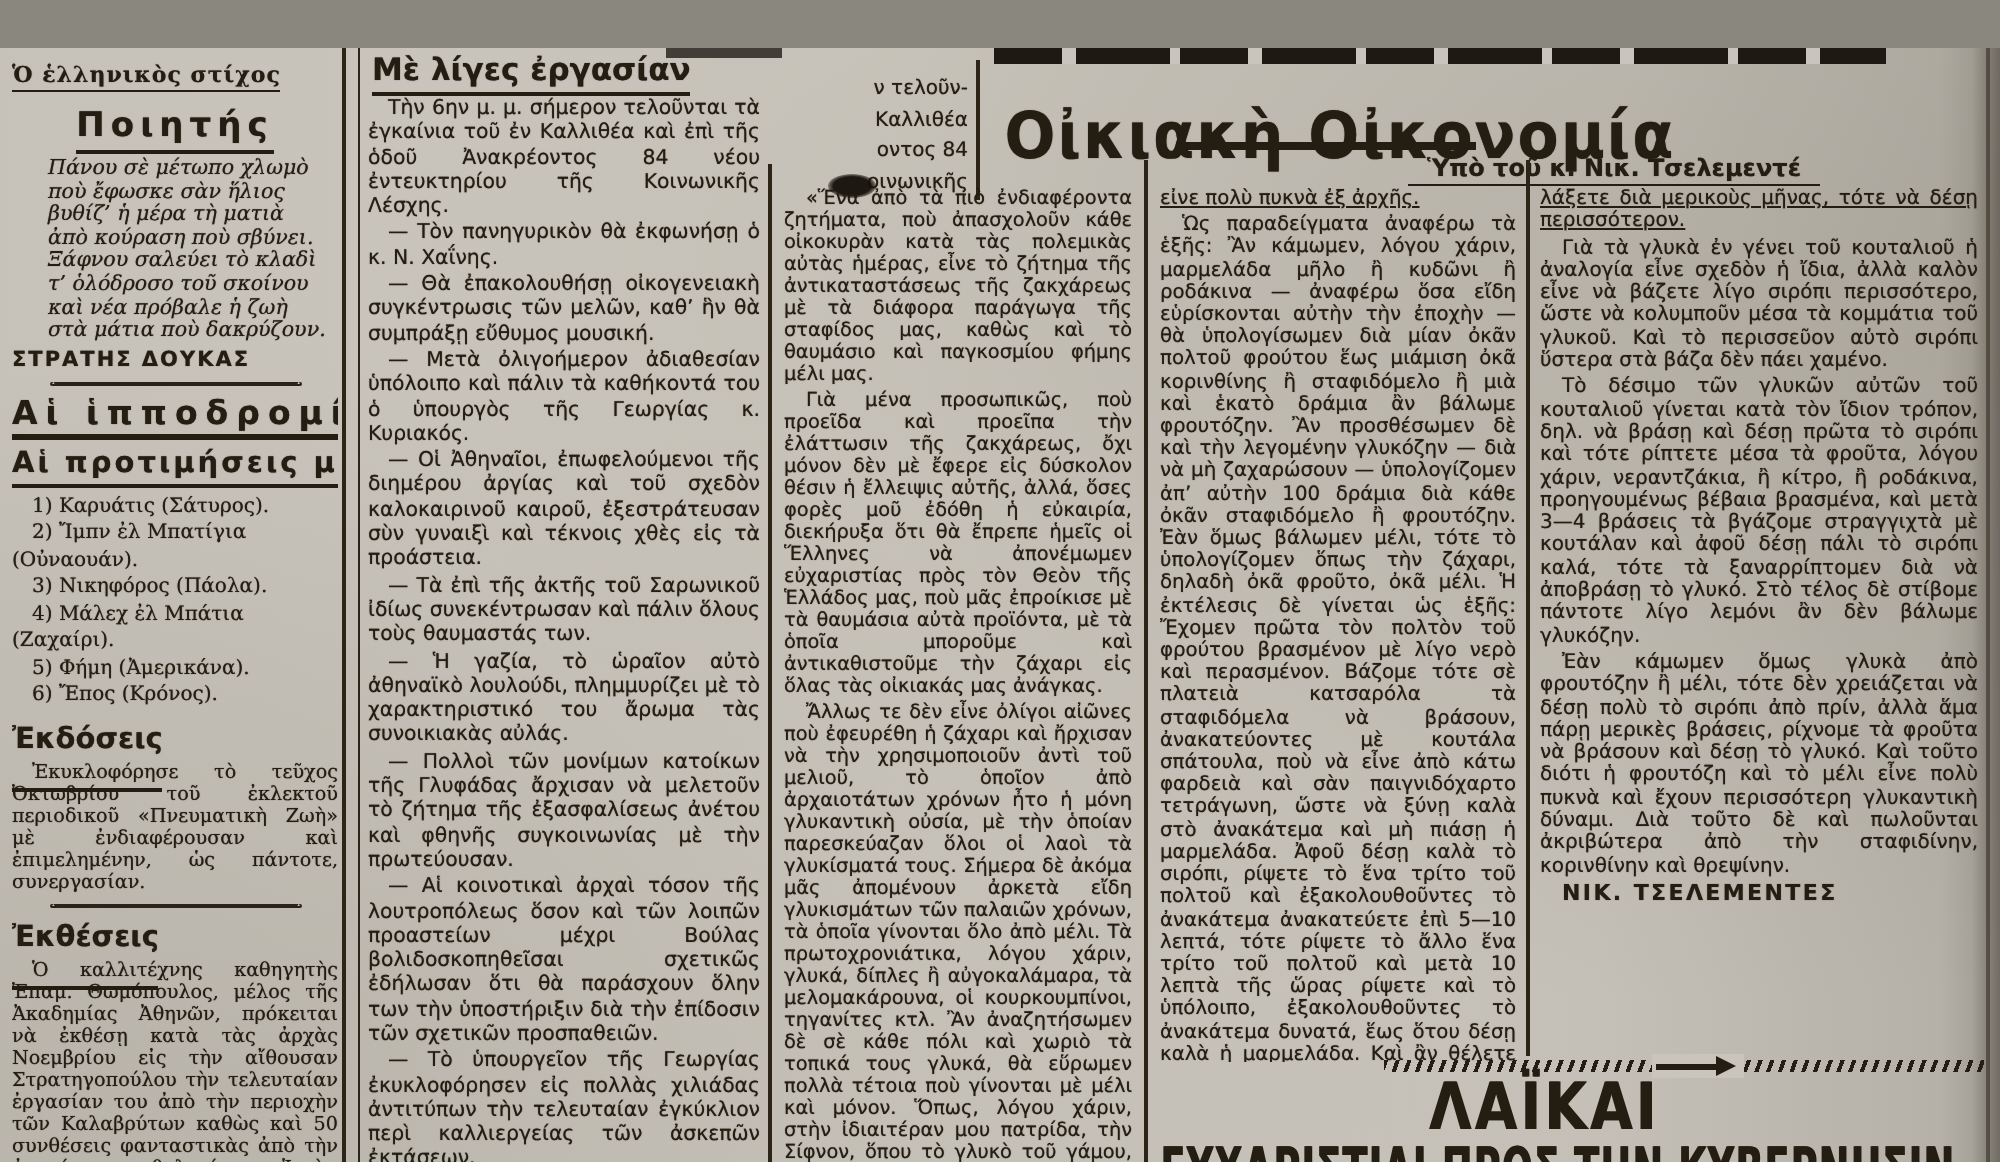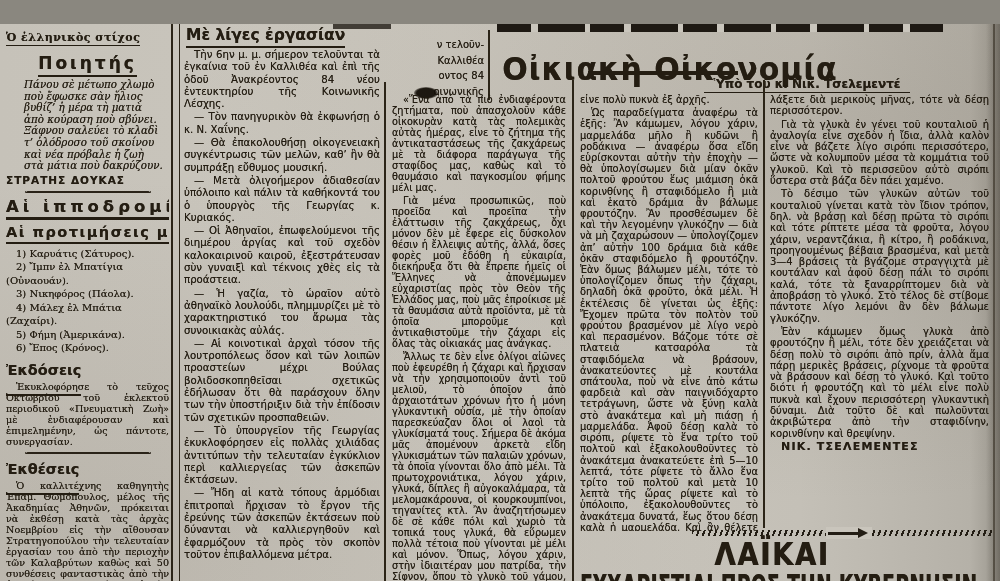--- a/index.html
+++ b/index.html
@@ -48,21 +48,21 @@
     background:repeating-linear-gradient(90deg,#1e1913 0 34px, #c9c5bc 34px 41px, #1e1913 41px 88px, #c9c5bc 88px 93px);}
   .strip-top2{position:absolute; left:333px; top:0; width:58px; height:5px; background:#211c15; opacity:.8;}
   .art-title{position:absolute; left:500px; top:6px; width:340px; text-align:center;
     font-family:"DejaVu Sans",sans-serif; font-weight:bold; font-size:30px; letter-spacing:1px;
     transform:scale(1,1.08); transform-origin:center top; white-space:nowrap;}
   .art-title-rule{position:absolute; left:588px; top:47px; width:150px; height:3.5px; background:#241d12;}
   .art-byline{position:absolute; left:704px; top:53px; width:206px; text-align:center;
     font-family:"DejaVu Sans",sans-serif; font-weight:bold; font-size:12px; border-bottom:1.6px solid #241d12; padding-bottom:1px; white-space:nowrap;}
   .acol{position:absolute; overflow:hidden; font-family:"DejaVu Sans",sans-serif;}
   .acol p{text-align:justify; margin:0 0 2px 0; text-indent:11px;}
-  .acol p.cont{text-indent:0;}
+  .acol p.cont{text-indent:0;text-decoration:underline;}
   .acol-a{left:392px; top:70px; width:174px; height:511px; font-size:9.7px; line-height:11px;}
   .acol-b{left:580px; top:70px; width:178px; height:437px; font-size:9.9px; line-height:11.2px;}
   .acol-c{left:770px; top:70px; width:219px; height:438px; font-size:10px; line-height:11.3px;}
   .signature{text-align:right; font-weight:bold; font-size:11px; letter-spacing:1.2px; margin-top:4px; text-indent:0;}
   
   .hatch{position:absolute; left:692px; top:506px; width:300px; height:6px;
     background:repeating-linear-gradient(110deg, #231d14 0 2px, transparent 2px 5.5px);}
   .arrow{position:absolute; left:826px; top:503px; width:46px; height:12px; background:#c9c5bc;}
   .arrow .shaft{position:absolute; left:2px; top:5px; width:32px; height:2.5px; background:#231d14;}
   .arrow .head{position:absolute; left:32px; top:1px; width:0; height:0; border-left:10px solid #231d14; border-top:5px solid transparent; border-bottom:5px solid transparent;}
@@ -121,21 +121,23 @@
 
   <div class="vrule v-double"></div>
 
   <aside class="col2">
     <h2 class="briefs-title"><span>Μὲ λίγες ἐργασίαν</span></h2>
     <p class="brief">Τὴν 6ην μ. μ. σήμερον τελοῦνται τὰ ἐγκαίνια τοῦ ἐν Καλλιθέα καὶ ἐπὶ τῆς ὁδοῦ Ἀνακρέοντος 84 νέου ἐντευκτηρίου τῆς Κοινωνικῆς Λέσχης.</p>
     <p class="brief">— Τὸν πανηγυρικὸν θὰ ἐκφωνήσῃ ὁ κ. Ν. Χαΐνης.</p>
     <p class="brief">— Θὰ ἐπακολουθήσῃ οἰκογενειακὴ συγκέντρωσις τῶν μελῶν, καθ’ ἣν θὰ συμπράξῃ εὔθυμος μουσική.</p>
     <p class="brief">— Μετὰ ὀλιγοήμερον ἀδιαθεσίαν ὑπόλοιπο καὶ πάλιν τὰ καθήκοντά του ὁ ὑπουργὸς τῆς Γεωργίας κ. Κυριακός.</p>
     <p class="brief">— Οἱ Ἀθηναῖοι, ἐπωφελούμενοι τῆς διημέρου ἀργίας καὶ τοῦ σχεδὸν καλοκαιρινοῦ καιροῦ, ἐξεστράτευσαν σὺν γυναιξὶ καὶ τέκνοις χθὲς εἰς τὰ προάστεια.</p>
+    <p class="brief">— Τὰ ἐπὶ τῆς ἀκτῆς τοῦ Σαρωνικοῦ ἰδίως συνεκέντρωσαν καὶ πάλιν ὅλους τοὺς θαυμαστάς των.</p>
     <p class="brief">— Ἡ γαζία, τὸ ὡραῖον αὐτὸ ἀθηναϊκὸ λουλούδι, πλημμυρίζει μὲ τὸ χαρακτηριστικό του ἄρωμα τὰς συνοικιακὰς αὐλάς.</p>
+    <p class="brief">— Πολλοὶ τῶν μονίμων κατοίκων τῆς Γλυφάδας ἄρχισαν νὰ μελετοῦν τὸ ζήτημα τῆς ἐξασφαλίσεως ἀνέτου καὶ φθηνῆς συγκοινωνίας μὲ τὴν πρωτεύουσαν.</p>
     <p class="brief">— Αἱ κοινοτικαὶ ἀρχαὶ τόσον τῆς λουτροπόλεως ὅσον καὶ τῶν λοιπῶν προαστείων μέχρι Βούλας βολιδοσκοπηθεῖσαι σχετικῶς ἐδήλωσαν ὅτι θὰ παράσχουν ὅλην των τὴν ὑποστήριξιν διὰ τὴν ἐπίδοσιν τῶν σχετικῶν προσπαθειῶν.</p>
     <p class="brief">— Τὸ ὑπουργεῖον τῆς Γεωργίας ἐκυκλοφόρησεν εἰς πολλὰς χιλιάδας ἀντιτύπων τὴν τελευταίαν ἐγκύκλιον περὶ καλλιεργείας τῶν ἀσκεπῶν ἐκτάσεων.</p>
     <p class="brief">— Ἤδη αἱ κατὰ τόπους ἁρμόδιαι ἐπιτροπαὶ ἤρχισαν τὸ ἔργον τῆς ἐρεύνης τῶν ἀσκεπῶν ἐκτάσεων ποὺ δύνανται νὰ καλλιεργηθοῦν καὶ ἐφαρμόζουν τὰ πρὸς τὸν σκοπὸν τοῦτον ἐπιβαλλόμενα μέτρα.</p>
 
   </aside>
 
   <div class="fragments">
     <div>ν τελοῦν-</div>
     <div>Καλλιθέα</div>
     <div>οντος 84</div>

